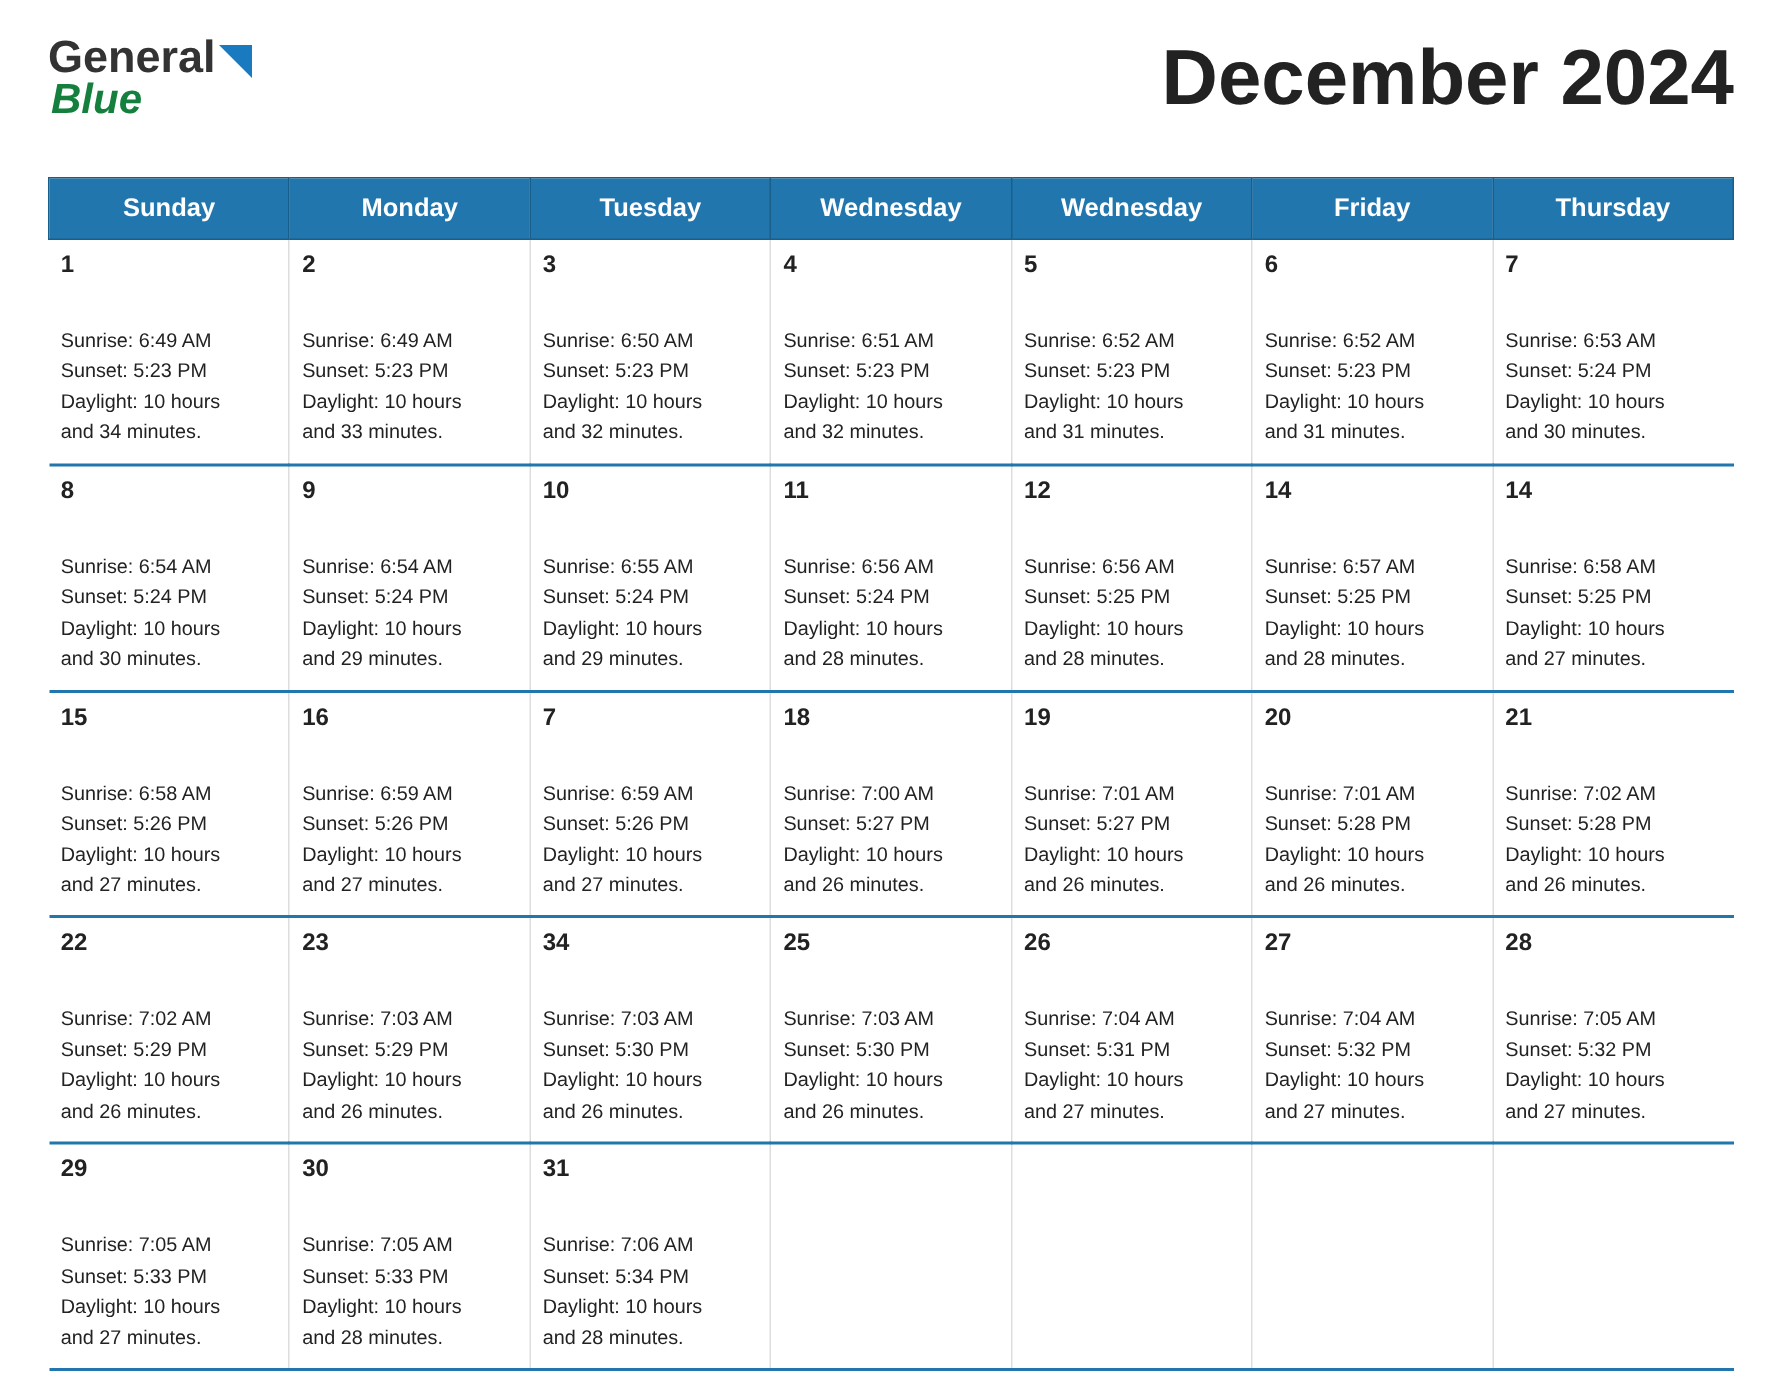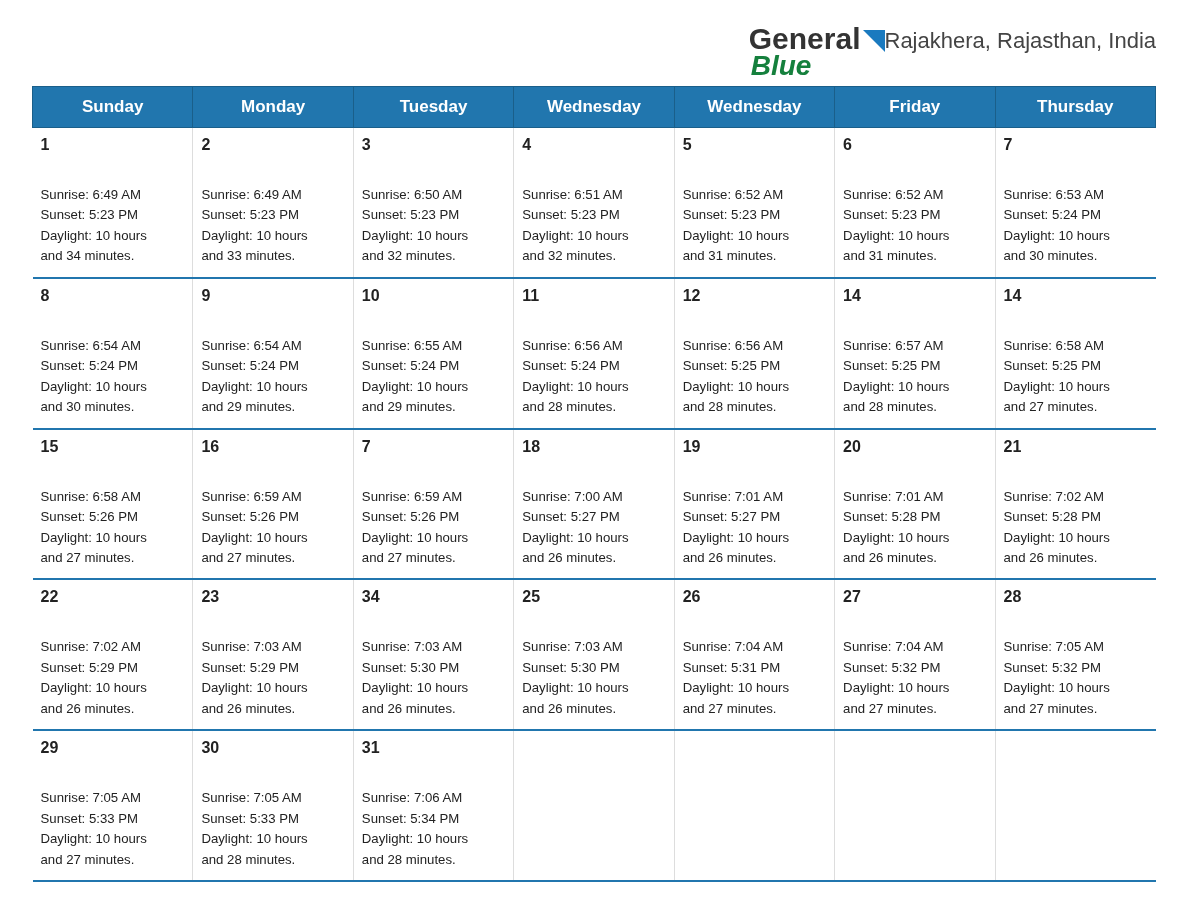--- a/index.html
+++ b/index.html
@@ -5,23 +5,23 @@
     * { box-sizing: border-box; margin: 0; padding: 0; }
     body {
       font-family: Arial, sans-serif;
       background: #fff;
       padding: 24px 32px;
       width: 1188px;
       min-height: 918px;
     }
     .header {
       display: flex;
-      justify-content: flex-end;
+      justify-content: space-between;
       align-items: flex-start;
-      margin-bottom: 4px;
+      margin-bottom: 36px;
     }
     .logo {
       display: flex;
       flex-direction: column;
       align-items: flex-start;
     }
     .title-section {
       text-align: right;
     }
     .month-title {
@@ -86,21 +86,21 @@
   <div class="logo">
     <div style="display:flex; align-items:flex-end; line-height:1;">
       <span style="font-size:30px; font-weight:bold; color:#333;">General</span>
       <svg width="22" height="22" viewBox="0 0 22 22" style="margin-left:2px; margin-bottom:2px;">
         <polygon points="0,0 22,0 22,22" fill="#1a7abf"></polygon>
       </svg>
     </div>
     <div style="font-size:28px; font-weight:bold; color:#15803d; margin-top:-4px; padding-left:2px;font-style:italic;">Blue</div>
   </div>
   <div class="title-section">
-    <div class="location">Rajakhera, Rajasthan, India</div>
+    <div class="month-title">December 2024</div>
   </div>
 </div>
 
 <table>
   <thead>
     <tr>
       <th>Sunday</th>
       <th>Monday</th>
       <th>Tuesday</th>
       <th>Wednesday</th>

